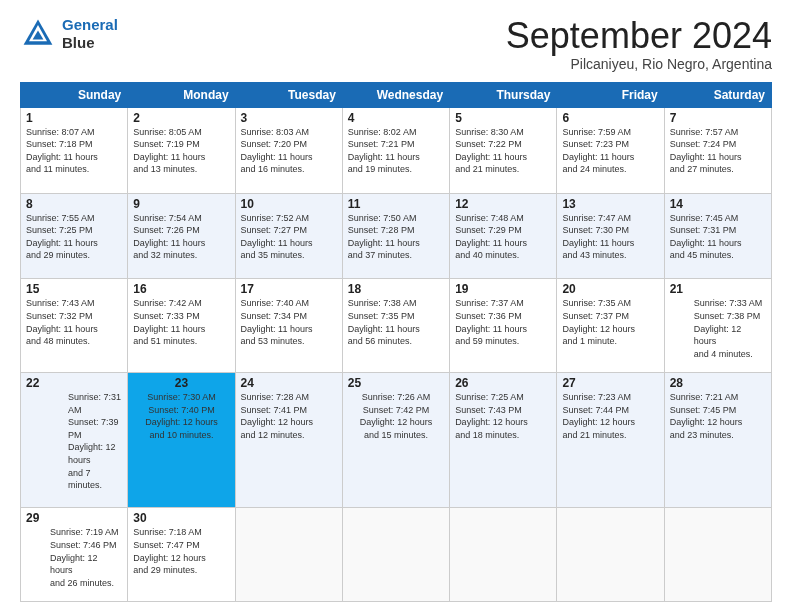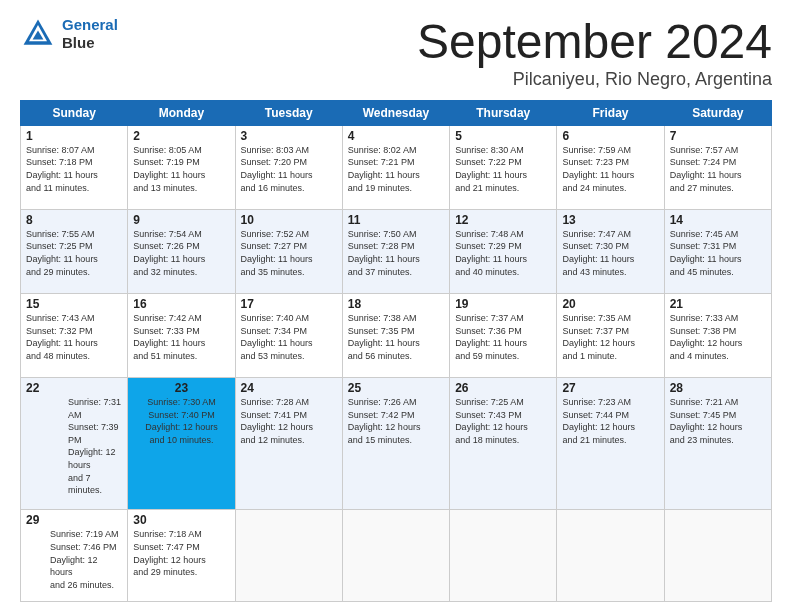--- a/index.html
+++ b/index.html
@@ -38,41 +38,41 @@
       color: #1a6bb5;
     }
     .logo-icon {
       width: 36px;
       height: 36px;
     }
     .title-block {
       text-align: right;
     }
     .month-title {
-      font-size: 48px;
+      font-size: 36px;
       font-weight: normal;
       color: #222;
       line-height: 1.1;
     }
     .subtitle {
-      font-size: 18px;
+      font-size: 14px;
       color: #444;
     }
     .calendar-table {
       width: 100%;
       border-collapse: collapse;
       flex: 1;
     }
     .calendar-table th {
       background: #1a6bb5;
       color: #fff;
       font-size: 12px;
       font-weight: bold;
       padding: 5px 6px;
-      text-align: center;
+      text-align: right;
       border: 1px solid #1a6bb5;
     }
     .calendar-table td {
       vertical-align: top;
       border: 1px solid #ccc;
       padding: 3px 5px;
       font-size: 9.5px;
       color: #333;
       width: calc(100% / 7);
       height: 78px;
@@ -271,21 +271,21 @@
           </td>
           <td style="background: rgb(255, 255, 255);">
             <span class="day-num">20</span>
             <div class="day-info" style="white-space: pre-line;">Sunrise: 7:35 AM
 Sunset: 7:37 PM
 Daylight: 12 hours
 and 1 minute.</div>
           </td>
           <td style="background: rgb(255, 255, 255);">
             <span class="day-num">21</span>
-            <div class="day-info" style="white-space: pre-line;">Sunrise: 7:33 AM
+            <div class="day-info" style="white-space: pre-line; margin-left: 24px;">Sunrise: 7:33 AM
 Sunset: 7:38 PM
 Daylight: 12 hours
 and 4 minutes.</div>
           </td>
         </tr>
         <tr>
           <td style="background: rgb(238, 243, 251);">
             <span class="day-num">22</span>
             <div class="day-info" style="white-space: pre-line; margin-left: 42px;">Sunrise: 7:31 AM
 Sunset: 7:39 PM
@@ -301,21 +301,21 @@
           </td>
           <td style="background: rgb(238, 243, 251);">
             <span class="day-num">24</span>
             <div class="day-info" style="white-space: pre-line;">Sunrise: 7:28 AM
 Sunset: 7:41 PM
 Daylight: 12 hours
 and 12 minutes.</div>
           </td>
           <td style="background: rgb(238, 243, 251);">
             <span class="day-num">25</span>
-            <div class="day-info" style="white-space: pre-line;">Sunrise: 7:26 AM
+            <div class="day-info" style="white-space: pre-line; text-align: center;">Sunrise: 7:26 AM
 Sunset: 7:42 PM
 Daylight: 12 hours
 and 15 minutes.</div>
           </td>
           <td style="background: rgb(238, 243, 251);">
             <span class="day-num">26</span>
             <div class="day-info" style="white-space: pre-line;">Sunrise: 7:25 AM
 Sunset: 7:43 PM
 Daylight: 12 hours
 and 18 minutes.</div>

